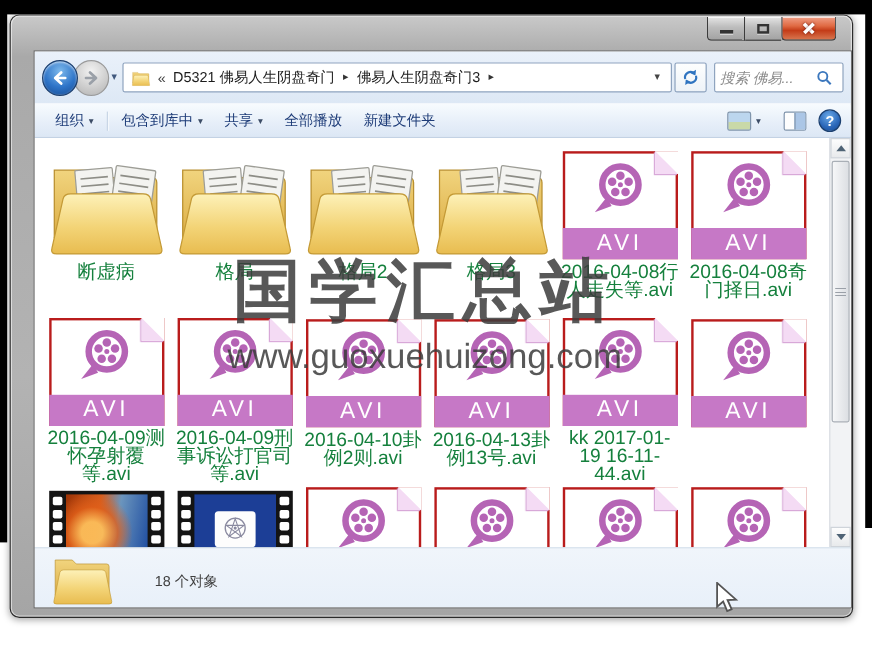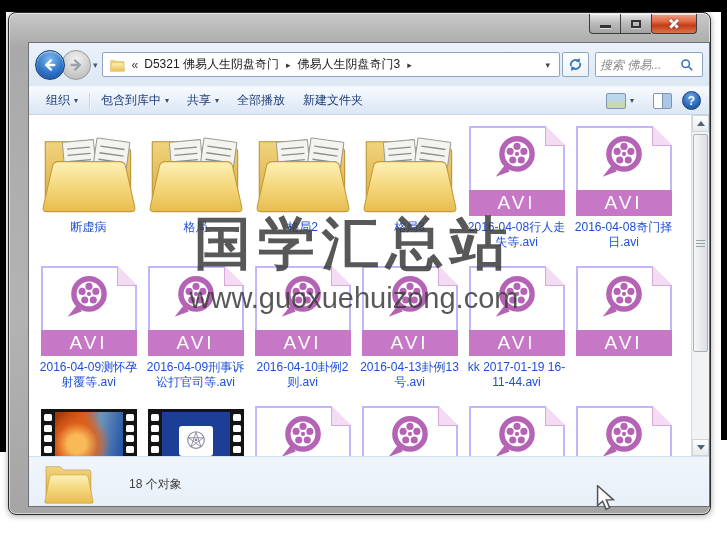--- a/index.html
+++ b/index.html
@@ -72,26 +72,26 @@
   .preview-ic::after { content:""; position:absolute; right:0; top:0; bottom:0; width:8px; background:#abc6e6; border-left:1px solid #8095ac; }
   .help-ic { width:19px; height:19px; border-radius:50%; background:radial-gradient(circle at 45% 30%, #6aaae8, #2a66b8 60%, #174a90);
              color:#fff; font-size:12px; font-weight:bold; display:flex; align-items:center; justify-content:center;
              border:1px solid #1c4070; }
 
   
   .content { flex:1 1 auto; position:relative; background:#fff; overflow:hidden; }
   .grid { position:absolute; left:6px; top:8px; display:grid; grid-template-columns:repeat(6,107px); }
   .tile { width:107px; height:140px; padding-top:2px; display:flex; flex-direction:column; align-items:center; }
   .icon-box { height:92px; width:100%; display:flex; align-items:center; justify-content:center; }
-  .tile-label { margin-top:3px; width:99px; font-size:12px; line-height:15px; text-align:center; color:#1d4ed8; }
+  .tile-label { margin-top:3px; width:99px; font-size:16px; line-height:15px; text-align:center; color:#15803d; }
 
   .folder-svg { width:100px; height:88px; }
 
   
-  .avi-page { position:relative; width:96px; height:90px; background:#fff; border:2px solid #c4b5fd; }
+  .avi-page { position:relative; width:96px; height:90px; background:#fff; border:2px solid #b91c1c; }
   .avi-fold { position:absolute; top:-2px; right:-2px; width:0; height:0;
               border-top:19px solid #fff; border-left:19px solid #f4dbf4;
               filter:drop-shadow(-1px 1px 0 #d8a8d8); }
   .avi-reel { position:absolute; left:50%; top:4px; transform:translateX(-50%); width:50px; height:50px; }
   .avi-banner { position:absolute; left:-2px; right:-2px; bottom:-2px; height:26px; background:#c678c6;
                 color:#fff; font-size:19px; letter-spacing:3px; text-align:center; line-height:26px;
                 font-family:"Liberation Sans","DejaVu Sans",sans-serif; }
 
   
   .filmstrip { align-self:flex-start; margin-top:4px; width:96px; height:64px; background:#141414; display:flex; padding:3px 0; }

